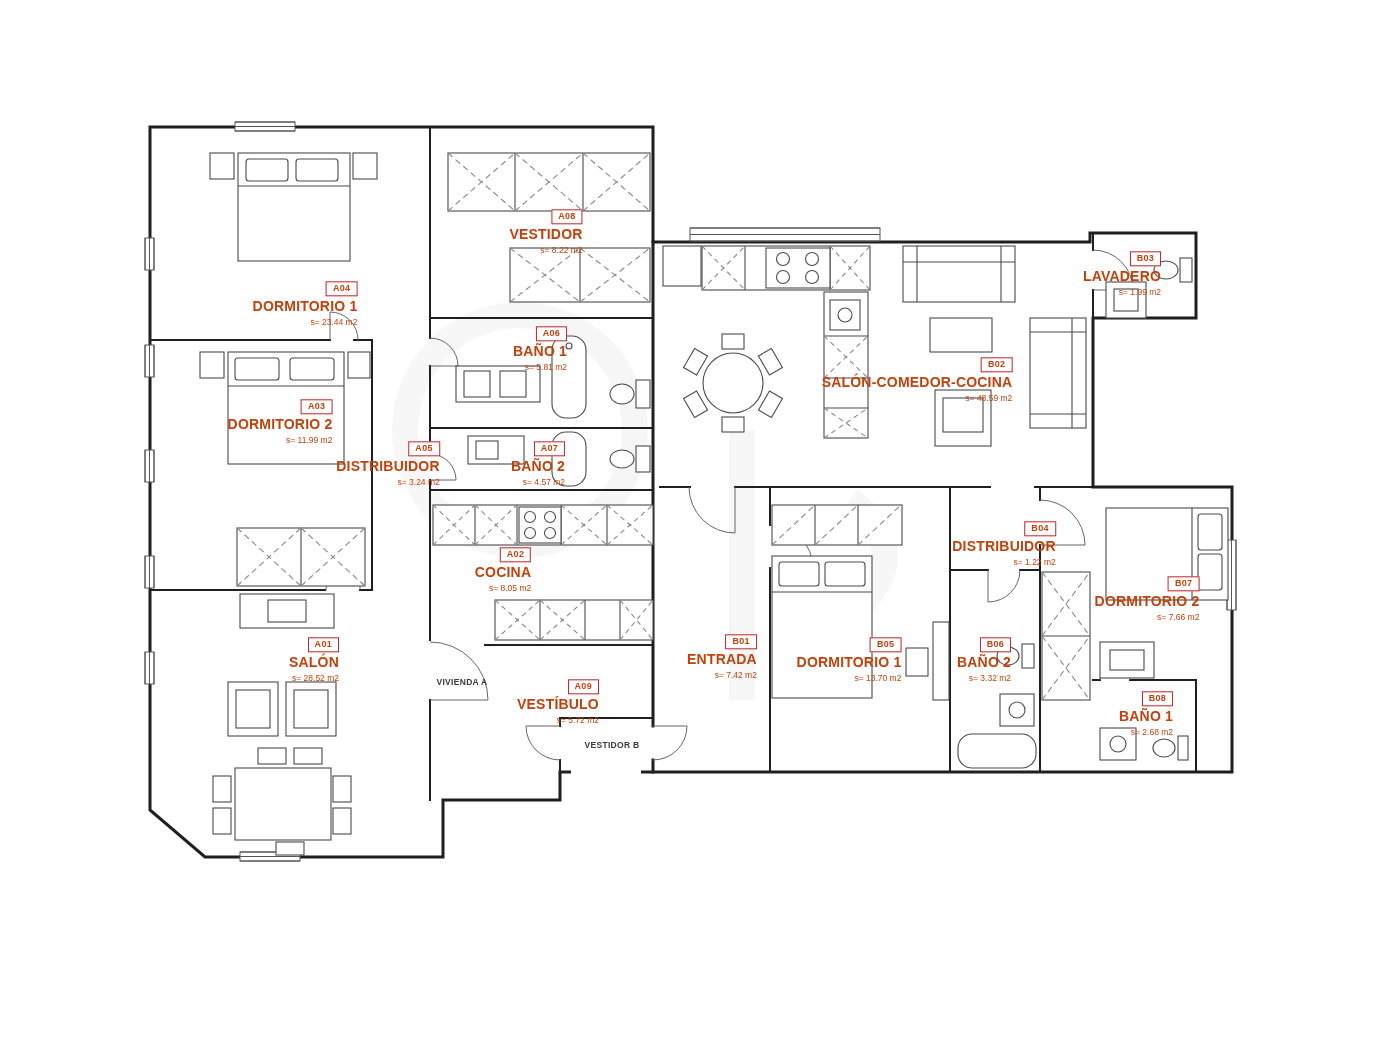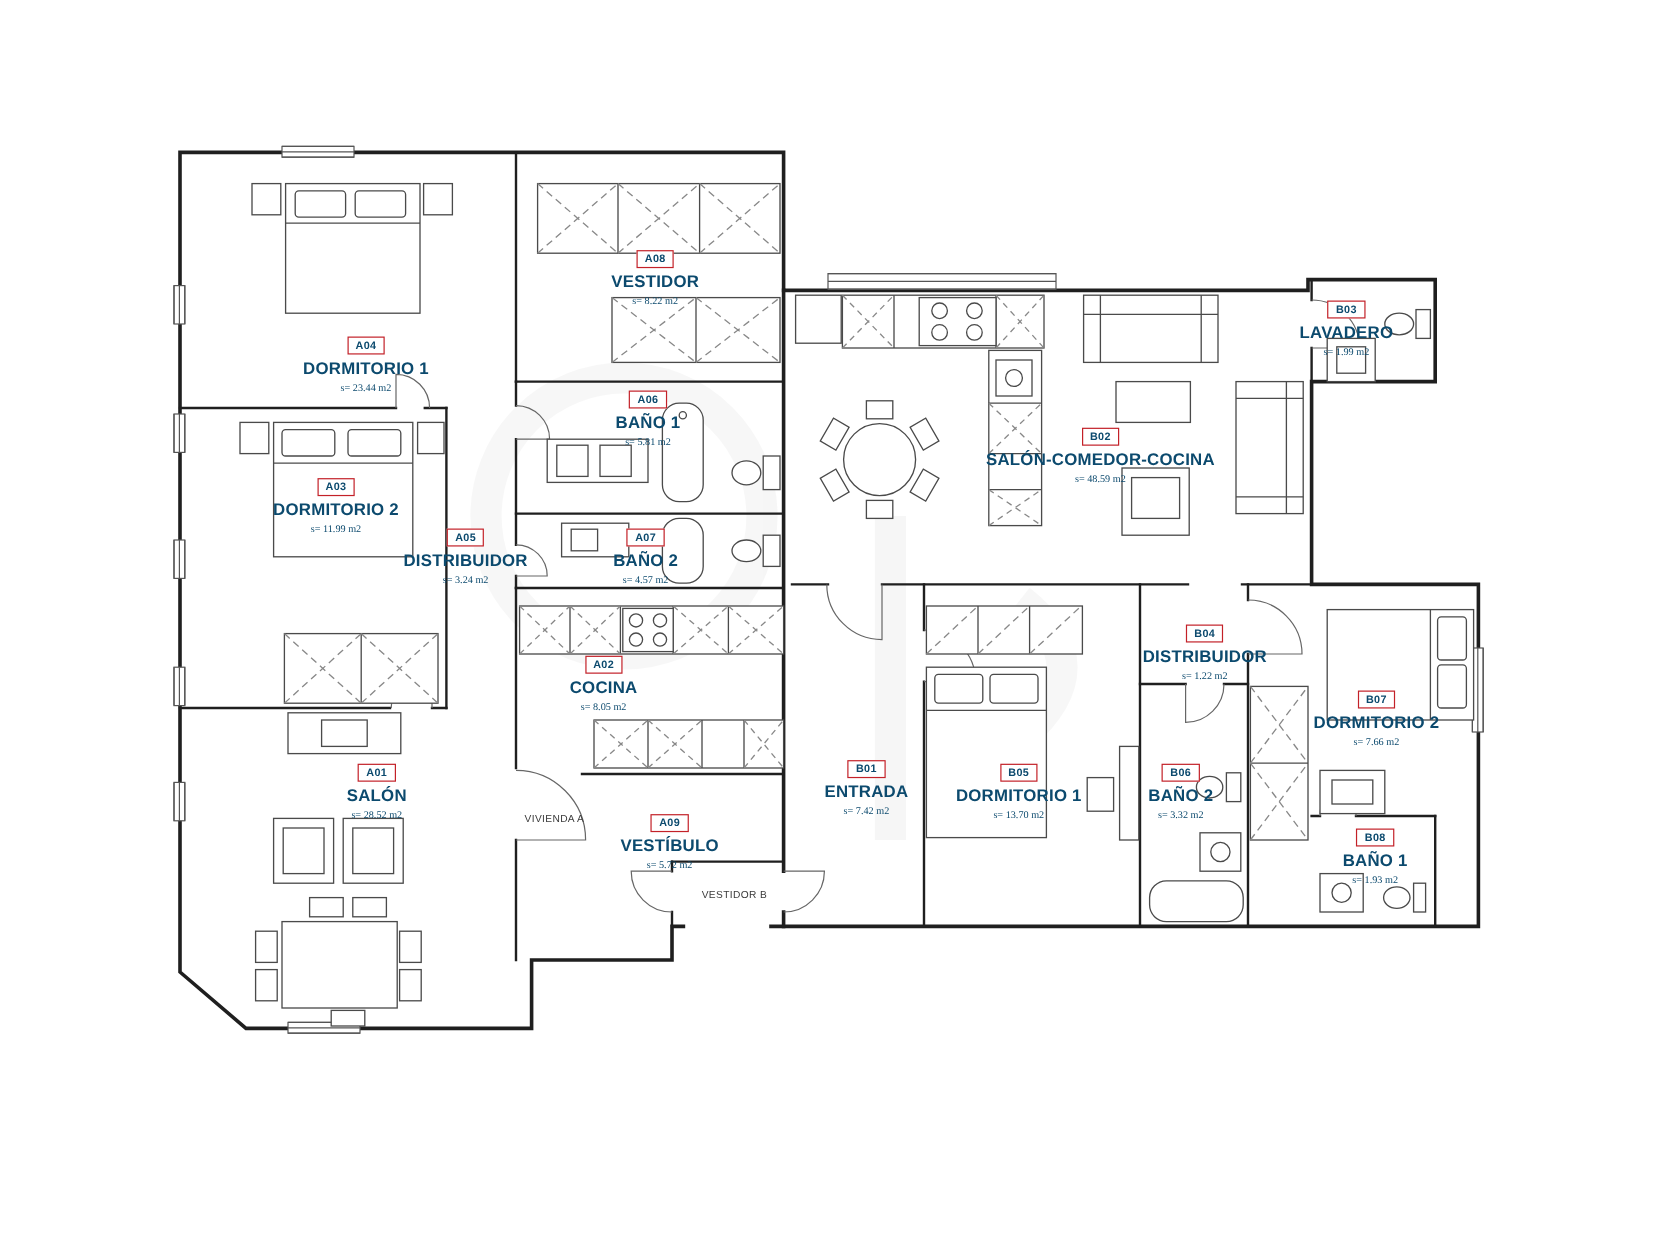--- a/index.html
+++ b/index.html
@@ -1,26 +1,26 @@
 <!DOCTYPE html>
 <html><head>
 <meta charset="utf-8">
 <style>
   html,body{margin:0;padding:0;background:#ffffff;}
   .canvas{position:relative;width:1400px;height:1050px;background:#ffffff;overflow:hidden;
           font-family:"Liberation Sans",sans-serif;}
   .plan-svg{position:absolute;left:0;top:0;}
-  .room-label{position:absolute;transform:translate(-50%,-50%);text-align:center;
-              color:#0c4a6e;line-height:1.25;pointer-events:none;}
+  .room-label{position:absolute;transform:translate(-50%,-50%);text-align:right;
+              color:#c2410c;line-height:1.25;pointer-events:none;}
   .room-code{display:inline-block;border:1px solid #c32128;background:#fff;
              padding:1px 6px;font-size:9px;font-weight:bold;letter-spacing:.3px;}
   .room-name{font-size:14px;font-weight:bold;margin-top:2px;white-space:nowrap;letter-spacing:.2px;}
-  .room-area{font-size:8.5px;margin-top:1px;white-space:nowrap;font-family:Liberation Serif, serif;}
+  .room-area{font-size:8.5px;margin-top:1px;white-space:nowrap;}
   .plan-note{position:absolute;transform:translate(-50%,-50%);font-size:8.5px;color:#3a3a3a;
-             font-weight:normal;white-space:nowrap;letter-spacing:.3px;}
+             font-weight:bold;white-space:nowrap;letter-spacing:.3px;}
 </style>
 </head>
 <body>
 
 <div class="canvas">
 
 <svg class="plan-svg" width="1400" height="1050" viewBox="0 0 1400 1050">
 
   <g opacity="0.55" stroke="#f0f0f0" fill="none" stroke-width="26">
     <circle cx="520" cy="430" r="115"></circle>
@@ -434,19 +434,19 @@
     <div class="room-area">s= 13.70 m2</div>
   </div>
   <div class="room-label" style="left:984px;top:658px">
     <span class="room-code">B06</span>
     <div class="room-name">BAÑO 2</div>
     <div class="room-area">s= 3.32 m2</div>
   </div>
   <div class="room-label" style="left:1146px;top:712px">
     <span class="room-code">B08</span>
     <div class="room-name">BAÑO 1</div>
-    <div class="room-area">s= 1.93 m2</div>
+    <div class="room-area">s= 2.68 m2</div>
   </div>
 
   <div class="plan-note" style="left:462px;top:682px">VIVIENDA A</div>
   <div class="plan-note" style="left:612px;top:745px">VESTIDOR B</div>
 
 </div>
 
 </body></html>

